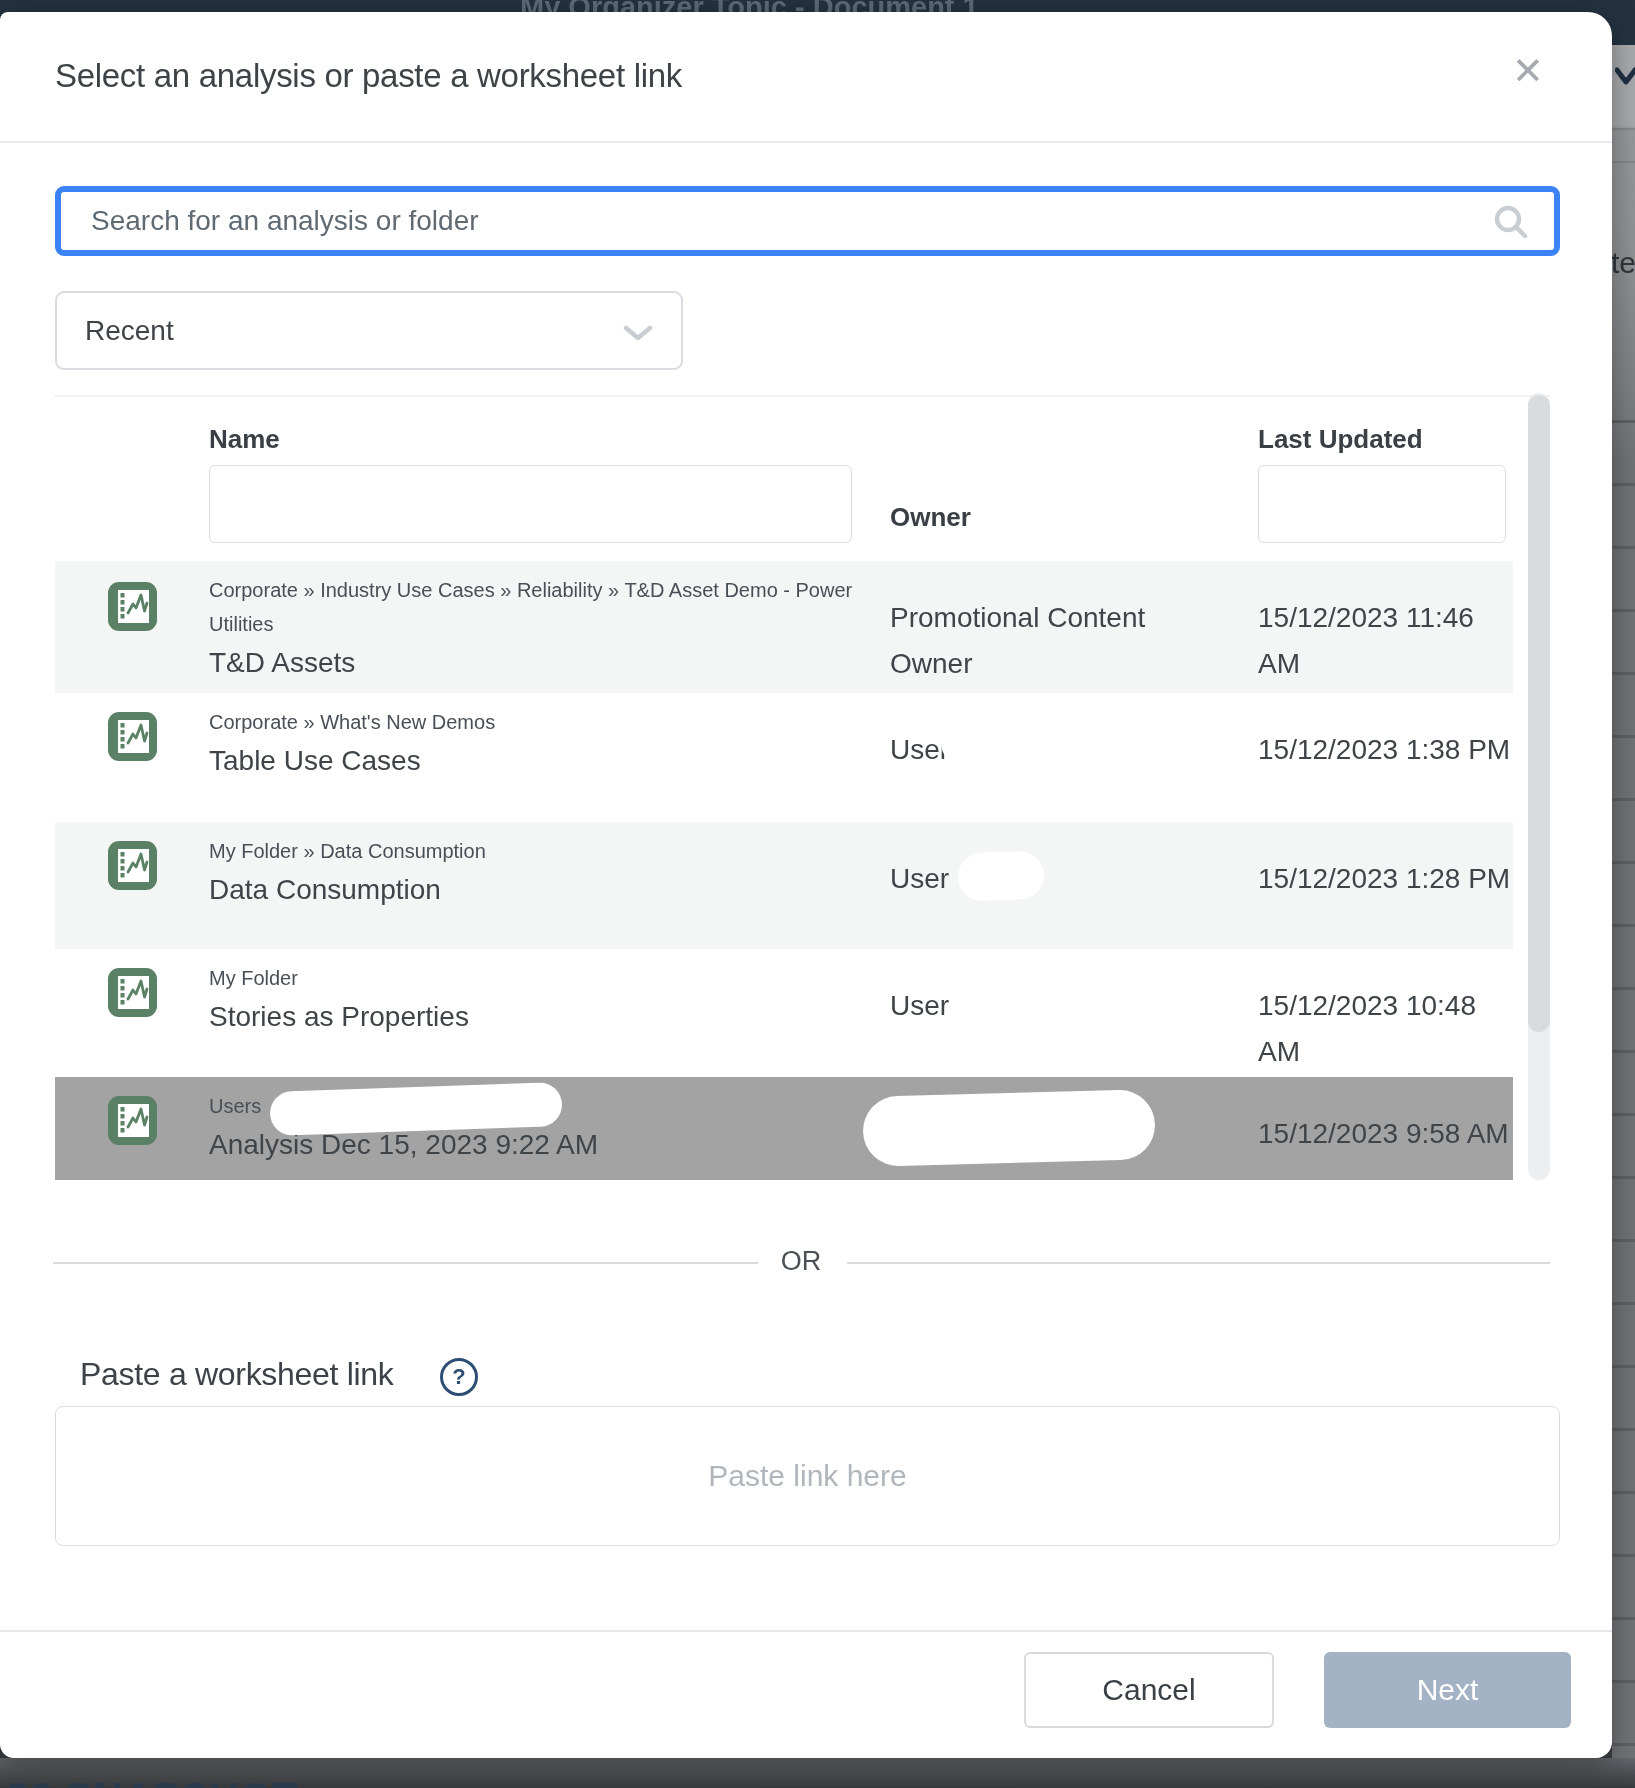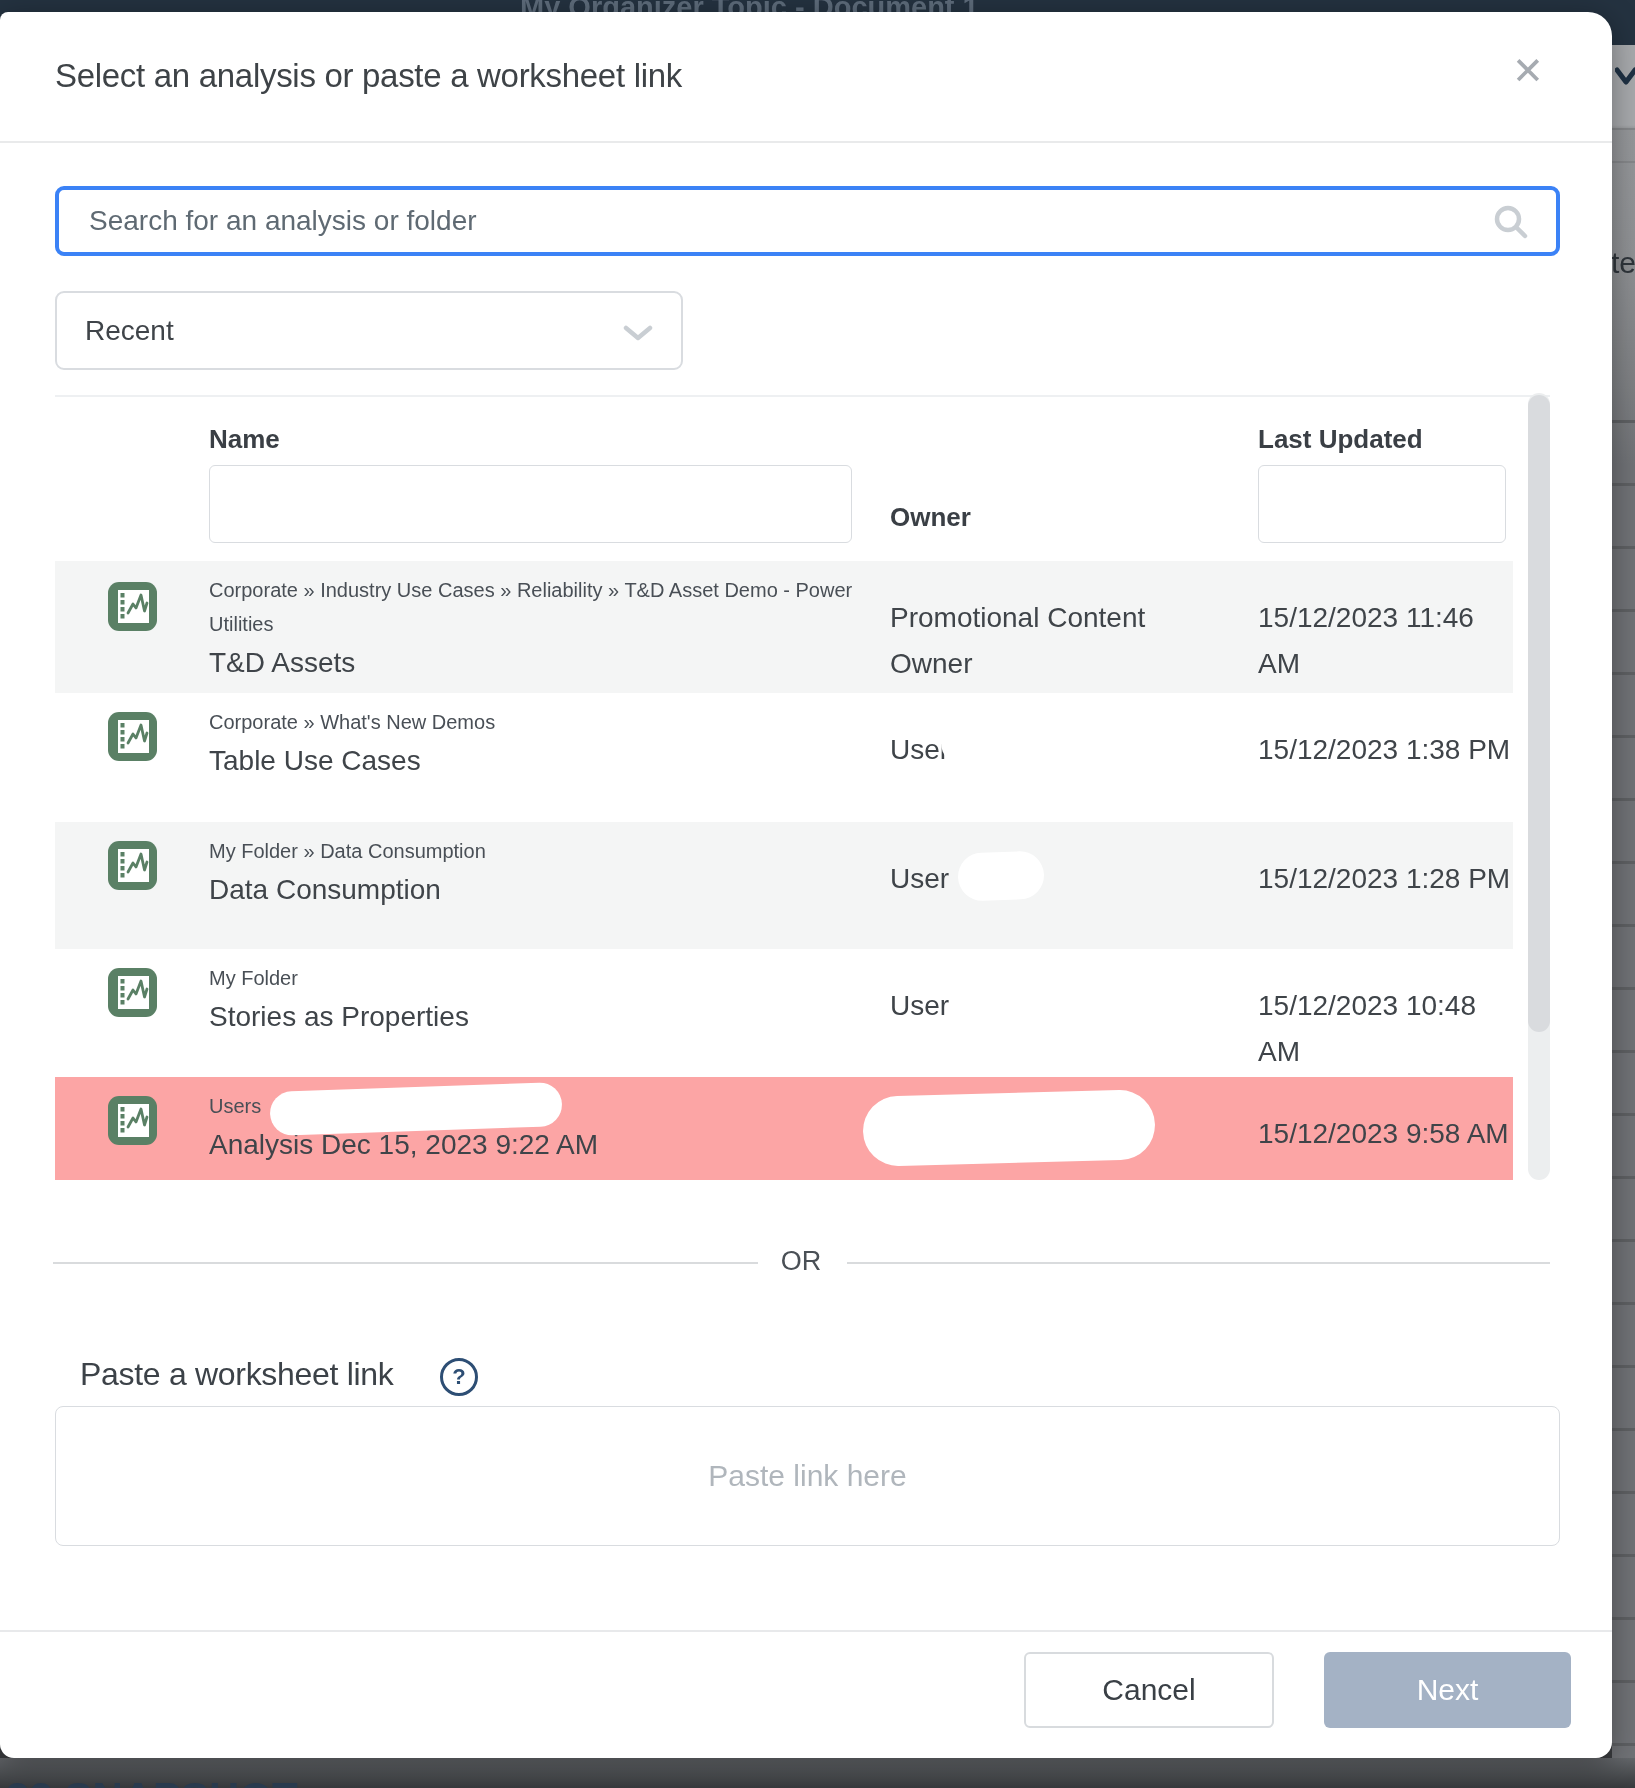--- a/index.html
+++ b/index.html
@@ -19,21 +19,21 @@
      background:linear-gradient(180deg,#63666a,#37393c);overflow:hidden;}
   .bg-bottom-text{position:absolute;left:6px;top:16px;font-size:42px;font-weight:700;color:#2b3c50;white-space:nowrap;}
   
   .modal{position:absolute;left:0;top:12px;width:1612px;height:1746px;background:#fff;
      border-radius:8px 24px 16px 14px;box-shadow:0 6px 30px rgba(0,0,0,.35);}
   .modal-title{position:absolute;left:55px;top:45px;font-size:33px;color:#3e4347;letter-spacing:-.3px;}
   .close-btn{position:absolute;left:1512px;top:40px;font-size:38px;color:#a6abb1;line-height:1;cursor:pointer;background:none;border:none;padding:0;font-family:inherit;}
   .header-line{position:absolute;left:0;top:129px;width:1612px;height:2px;background:#e9eaeb;}
   
   .search-wrap{position:absolute;left:55px;top:174px;width:1505px;height:70px;}
-  .search-input{width:100%;height:100%;box-sizing:border-box;border:4px solid #3b82f6;border-radius:9px;
+  .search-input{width:100%;height:100%;box-sizing:border-box;border:6px solid #3b82f6;border-radius:9px;
      font-family:inherit;font-size:28px;color:#3e4347;padding:0 108px 0 30px;outline:none;}
   .search-input::placeholder{color:#5f6a73;opacity:1;}
   .search-icon{position:absolute;right:30px;top:17px;}
   
   .scope-dd{position:absolute;left:55px;top:279px;width:628px;height:79px;border:2px solid #d9dce0;border-radius:9px;
      box-sizing:border-box;background:#fff;cursor:pointer;}
   .scope-dd-value{position:absolute;left:28px;top:22px;font-size:28px;color:#3f4449;}
   .scope-dd-chev{position:absolute;right:28px;top:32px;}
   
   .grid-topline{position:absolute;left:55px;top:383px;width:1495px;height:2px;background:#eef0f2;}
@@ -45,21 +45,21 @@
      font-family:inherit;font-size:26px;color:#3f4449;padding:0 16px;outline:none;background:#fff;}
   .flt-name{left:209px;width:643px;}
   .flt-updated{left:1258px;width:248px;}
   
   .rows{position:absolute;left:55px;top:549px;width:1458px;}
   .row{position:relative;width:1458px;cursor:pointer;}
   .row1{height:132px;background:#f4f5f5;}
   .row2{height:129px;background:#fff;}
   .row3{height:127px;background:#f4f5f5;}
   .row4{height:128px;background:#fff;}
-  .row5{height:103px;background:#fca5a5;}
+  .row5{height:103px;background:#a3a3a3;}
   .a-icon{position:absolute;left:53px;top:19px;width:49px;height:49px;}
   .row1 .a-icon{top:21px;}
   .cell-name{position:absolute;left:154px;top:12px;width:645px;}
   .bc{font-size:20px;line-height:34px;color:#494f56;}
   .nm{font-size:28px;line-height:38px;color:#3f4449;margin-top:3px;}
   .cell-owner{position:absolute;left:835px;top:34px;width:270px;font-size:28px;line-height:46px;color:#3f4449;}
   .cell-date{position:absolute;left:1203px;top:34px;width:255px;font-size:28px;line-height:46px;color:#3f4449;}
   .blob{position:absolute;background:#fff;}
   .row2 .owner-blob{left:886px;top:26px;width:78px;height:46px;border-radius:22px;}
   .row3 .owner-blob{left:903px;top:30px;width:86px;height:48px;border-radius:24px;transform:rotate(-2deg);}

